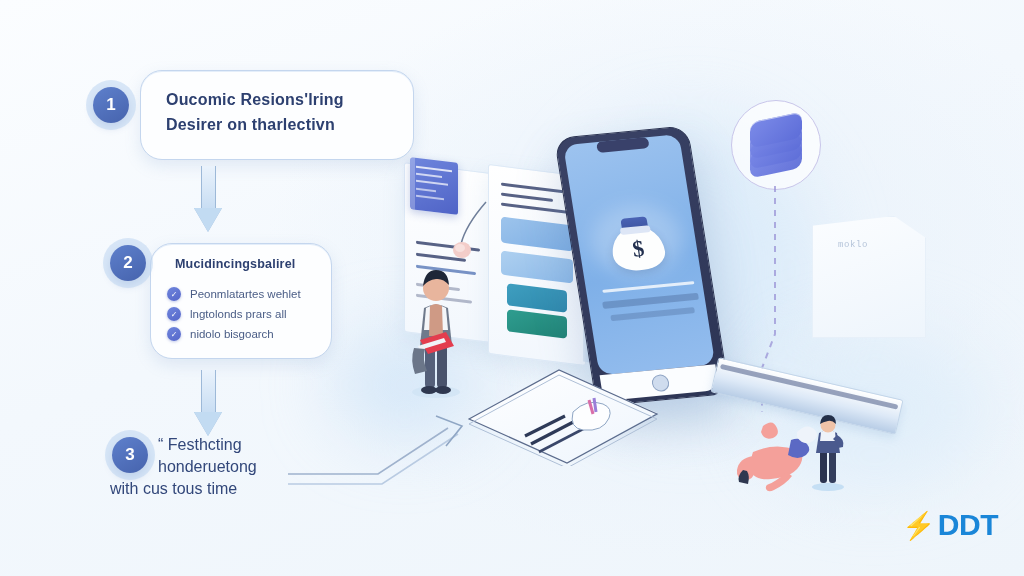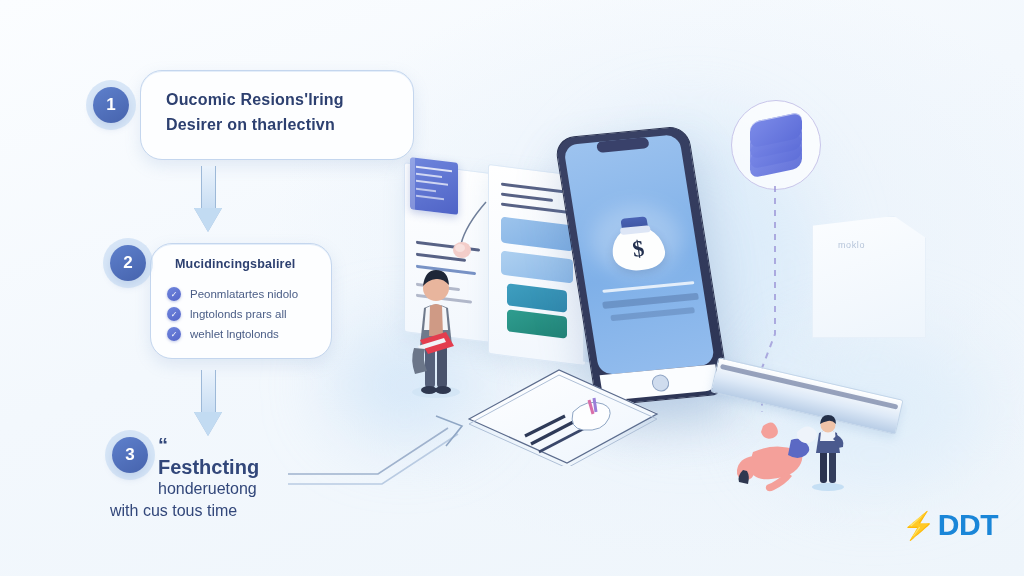--- a/index.html
+++ b/index.html
@@ -166,21 +166,21 @@
 
   
   .logo{
     position:absolute;right:26px;bottom:34px;display:flex;align-items:center;gap:2px;
   }
   .logo .bolt{font-size:27px;color:#1a9ae6;line-height:1;transform:translateY(1px);}
   .logo .w1{font-size:30px;font-weight:bold;color:#1a86d8;letter-spacing:-.5px;}
   .logo .w2{font-size:30px;color:#3f4a59;letter-spacing:-.3px;margin-left:7px;}
 
   .faintLabel{
-    position:absolute;font-size:9px;color:#9fb2cd;letter-spacing:.6px;opacity:.75;
+    position:absolute;font-size:9px;color:#9fb2cd;letter-spacing:.6px;opacity:.75;font-family:Liberation Mono, monospace;
   }
 </style>
 </head>
 <body>
 
 <div id="canvas">
 
   <div class="blob b1"></div>
   <div class="blob b2"></div>
   <div class="blob b3"></div>
@@ -201,46 +201,46 @@
     <div class="head"></div>
   </div>
 
   <div class="step">
     <div class="badge" style="left:110px;top:245px;">2</div>
     <div class="card" style="left:150px;top:243px;width:180px;height:114px;">
       <div class="card-title" style="position:absolute;left:24px;top:13px;font-size:12.5px;">Mucidincingsbalirel</div>
       <ul class="bullets" style="position:absolute;left:16px;top:37px;">
         <li>
           <span class="chk">✓</span>
-          <span>Peonmlatartes nidolo</span>
+          <span>Peonmlatartes wehlet</span>
         </li>
         <li>
           <span class="chk">✓</span>
           <span>lngtolonds prars all</span>
         </li>
         <li>
           <span class="chk">✓</span>
-          <span>wehlet lngtolonds</span>
+          <span>nidolo bisgoarch</span>
         </li>
       </ul>
     </div>
   </div>
 
   <div class="vArrow" style="left:194px;top:370px;">
     <div class="headLine"></div>
     <div class="shaftL"></div>
       <div class="shaftR"></div>
       <div class="fill"></div>
     <div class="head"></div>
   </div>
 
   <div class="step">
     <div class="badge" style="left:112px;top:437px;">3</div>
     <div style="position:absolute;left:158px;top:434px;">
-      <div class="card-sub" style="font-size:20px;line-height:22px;font-weight:bold;">“ Festhcting</div>
+      <div class="card-sub" style="font-size:16px;line-height:22px;">“ Festhcting</div>
       <div class="card-sub" style="font-size:16px;line-height:22px;">honderuetong</div>
       <div class="card-sub" style="font-size:16px;line-height:22px;margin-left:-48px;">with cus tous time</div>
     </div>
   </div>
 
   <svg class="ill" style="left:286px;top:400px;" width="190" height="100">
     <path d="M2,74 L92,74 L162,28" fill="none" stroke="#9fb2cd" stroke-width="1.6"></path>
     <path d="M2,84 L96,84 L172,34" fill="none" stroke="#b9cbe2" stroke-width="1.6"></path>
     <path d="M150,16 L176,26 L160,46" fill="none" stroke="#8fa6c4" stroke-width="1.6"></path>
   </svg>

